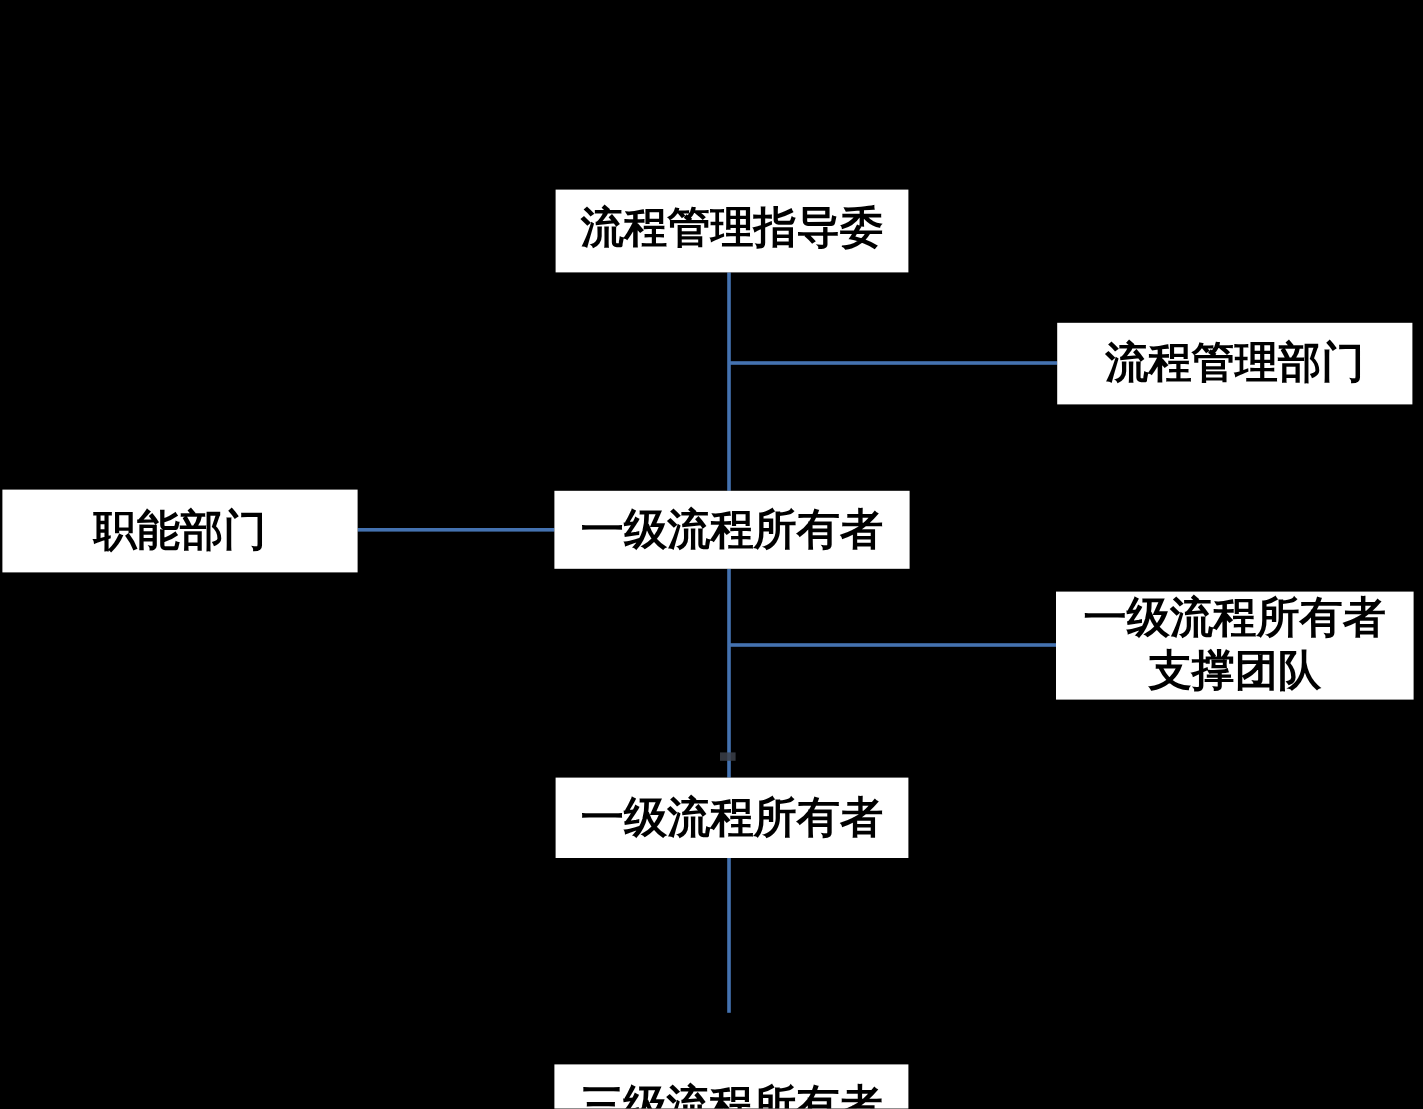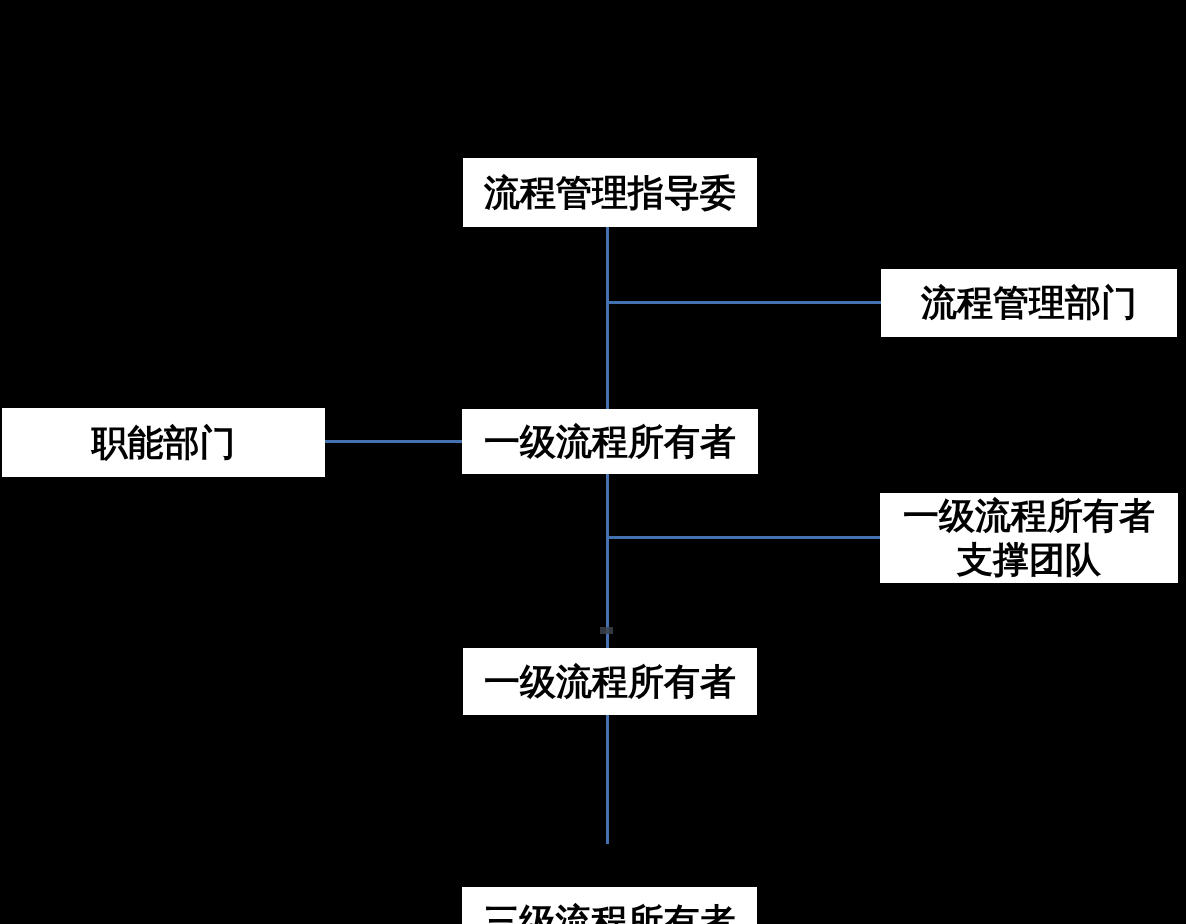--- a/index.html
+++ b/index.html
@@ -48,29 +48,29 @@
   <div>
       <div class="line" style="background: rgb(68, 114, 176); left: 606px; top: 227px; width: 3px; height: 182px;"></div>
       <div class="line" style="background: rgb(68, 114, 176); left: 606px; top: 474px; width: 3px; height: 174px;"></div>
       <div class="line" style="background: rgb(68, 114, 176); left: 606px; top: 715px; width: 3px; height: 129px;"></div>
       <div class="line" style="background: rgb(68, 114, 176); left: 607px; top: 301px; width: 274px; height: 3px;"></div>
       <div class="line" style="background: rgb(68, 114, 176); left: 298px; top: 440px; width: 164px; height: 3px;"></div>
       <div class="line" style="background: rgb(68, 114, 176); left: 607px; top: 536px; width: 273px; height: 3px;"></div>
       <div class="artifact" style="left: 600px; top: 627px; width: 13px; height: 7px; background: rgb(60, 65, 74);"></div>
     </div>
 
-  <div class="node" style="left: 463px; top: 158px; width: 294px; height: 69px; background: rgb(255, 255, 255); color: rgb(0, 0, 0);">
+  <div class="node" style="left: 463px; top: 158px; width: 294px; height: 69px; background: rgb(255, 255, 255); color: rgb(0, 0, 0); font-family: Liberation Mono, monospace;">
     <span>流程管理指导委</span>
   </div>
 
   <div class="node" style="left: 881px; top: 269px; width: 296px; height: 68px; background: rgb(255, 255, 255); color: rgb(0, 0, 0);">
     <span>流程管理部门</span>
   </div>
 
-  <div class="node" style="left: 2px; top: 408px; width: 323px; height: 69px; background: rgb(255, 255, 255); color: rgb(0, 0, 0);">
+  <div class="node" style="left: 2px; top: 408px; width: 296px; height: 69px; background: rgb(255, 255, 255); color: rgb(0, 0, 0);">
     <span>职能部门</span>
   </div>
 
   <div class="node" style="left: 462px; top: 409px; width: 296px; height: 65px; background: rgb(255, 255, 255); color: rgb(0, 0, 0);">
     <span>一级流程所有者</span>
   </div>
 
   <div class="node" style="left: 880px; top: 493px; width: 298px; height: 90px; background: rgb(255, 255, 255); color: rgb(0, 0, 0);">
     <span>一级流程所有者
 支撑团队</span>

